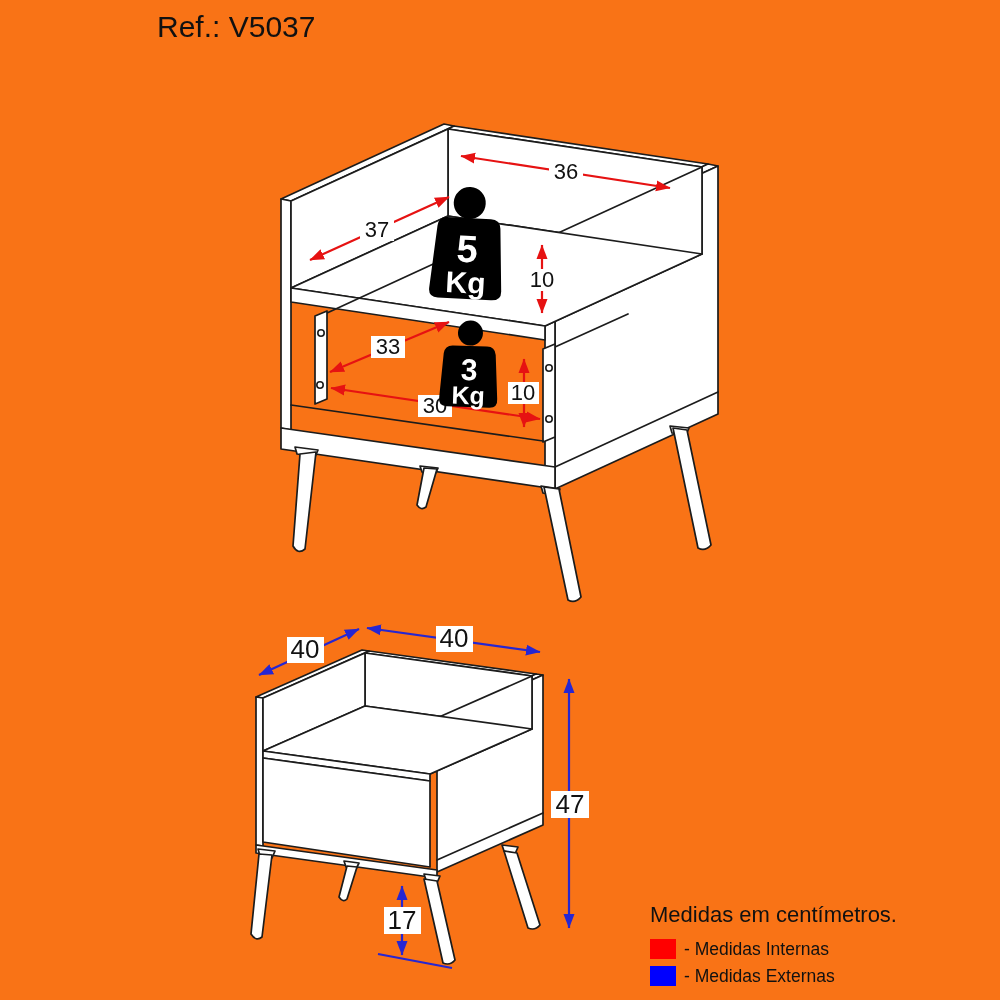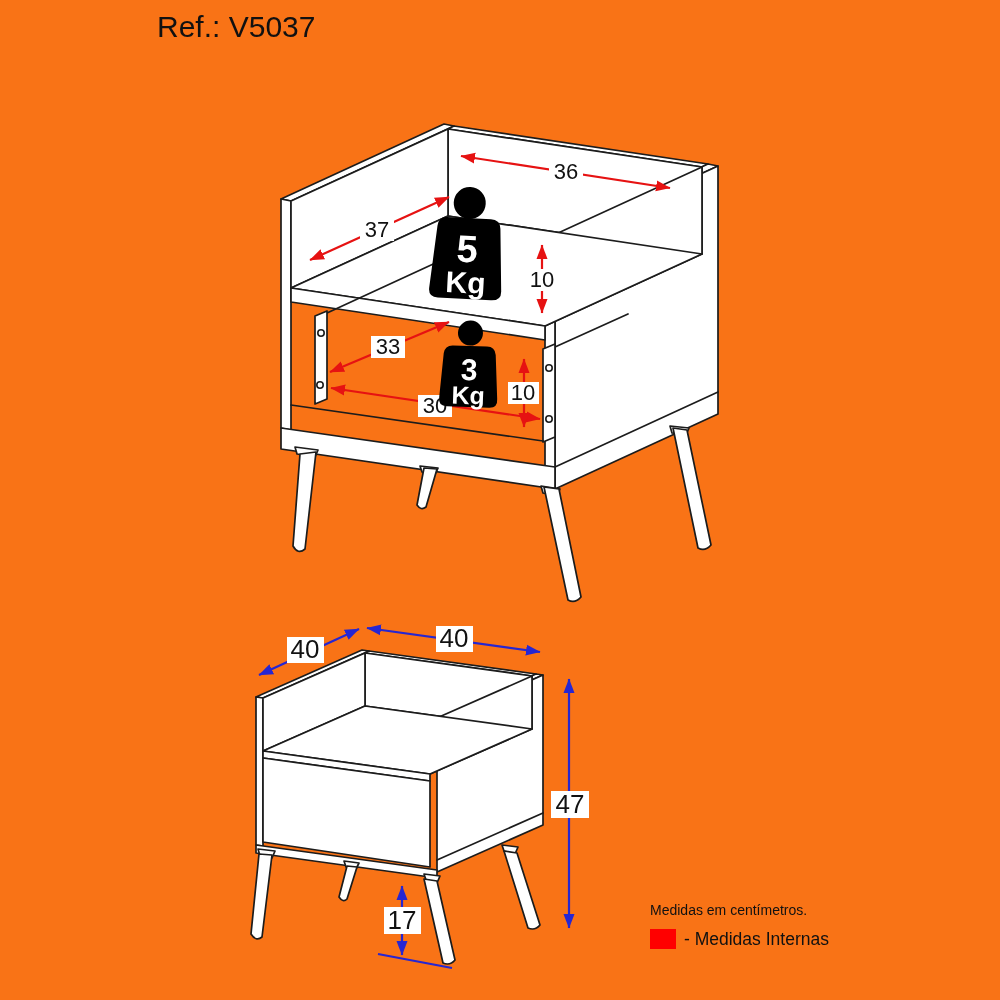--- a/index.html
+++ b/index.html
@@ -21,21 +21,21 @@
   .ba{stroke:#2626d2;stroke-width:2.2;fill:none;}
   .lbg{fill:#ffffff;}
   .mlabel{font-size:22px;fill:#111;text-anchor:middle;}
   .mlabel2{font-size:26px;fill:#111;text-anchor:middle;}
   .wbody{fill:#000;stroke:none;}
   .wtext{fill:#fff;font-weight:bold;text-anchor:middle;}
   .w1a{font-size:38px;} .w1b{font-size:30px;}
   .w2a{font-size:30px;} .w2b{font-size:25px;}
   
   .legend{position:absolute;left:650px;top:902px;width:300px;}
-  .legend-title{font-size:14px;color:#111;margin-bottom:11px;}
+  .legend-title{font-size:22px;color:#111;margin-bottom:11px;}
   .legend-row{display:flex;align-items:center;margin-bottom:7px;height:20px;}
   .legend-row svg{display:block;margin-right:8px;}
   .legend-label{font-size:17.5px;color:#111;}
 </style>
 </head>
 <body>
 
 <div class="stage">
 
   <div class="page-title">Ref.: V5037</div>
@@ -174,15 +174,21 @@
   </svg>
 
   <div class="legend">
     <div class="legend-title">Medidas em centímetros.</div>
     <div class="legend-row">
       <svg width="26" height="20">
         <rect width="26" height="20" fill="#ff0000"></rect>
       </svg>
       <span class="legend-label">- Medidas Internas</span>
     </div>
+    <div class="legend-row">
+      <svg width="26" height="20">
+        <rect width="26" height="20" fill="#0000ff"></rect>
+      </svg>
+      <span class="legend-label">- Medidas Externas</span>
+    </div>
   </div>
 
 </div>
 
 </body></html>

